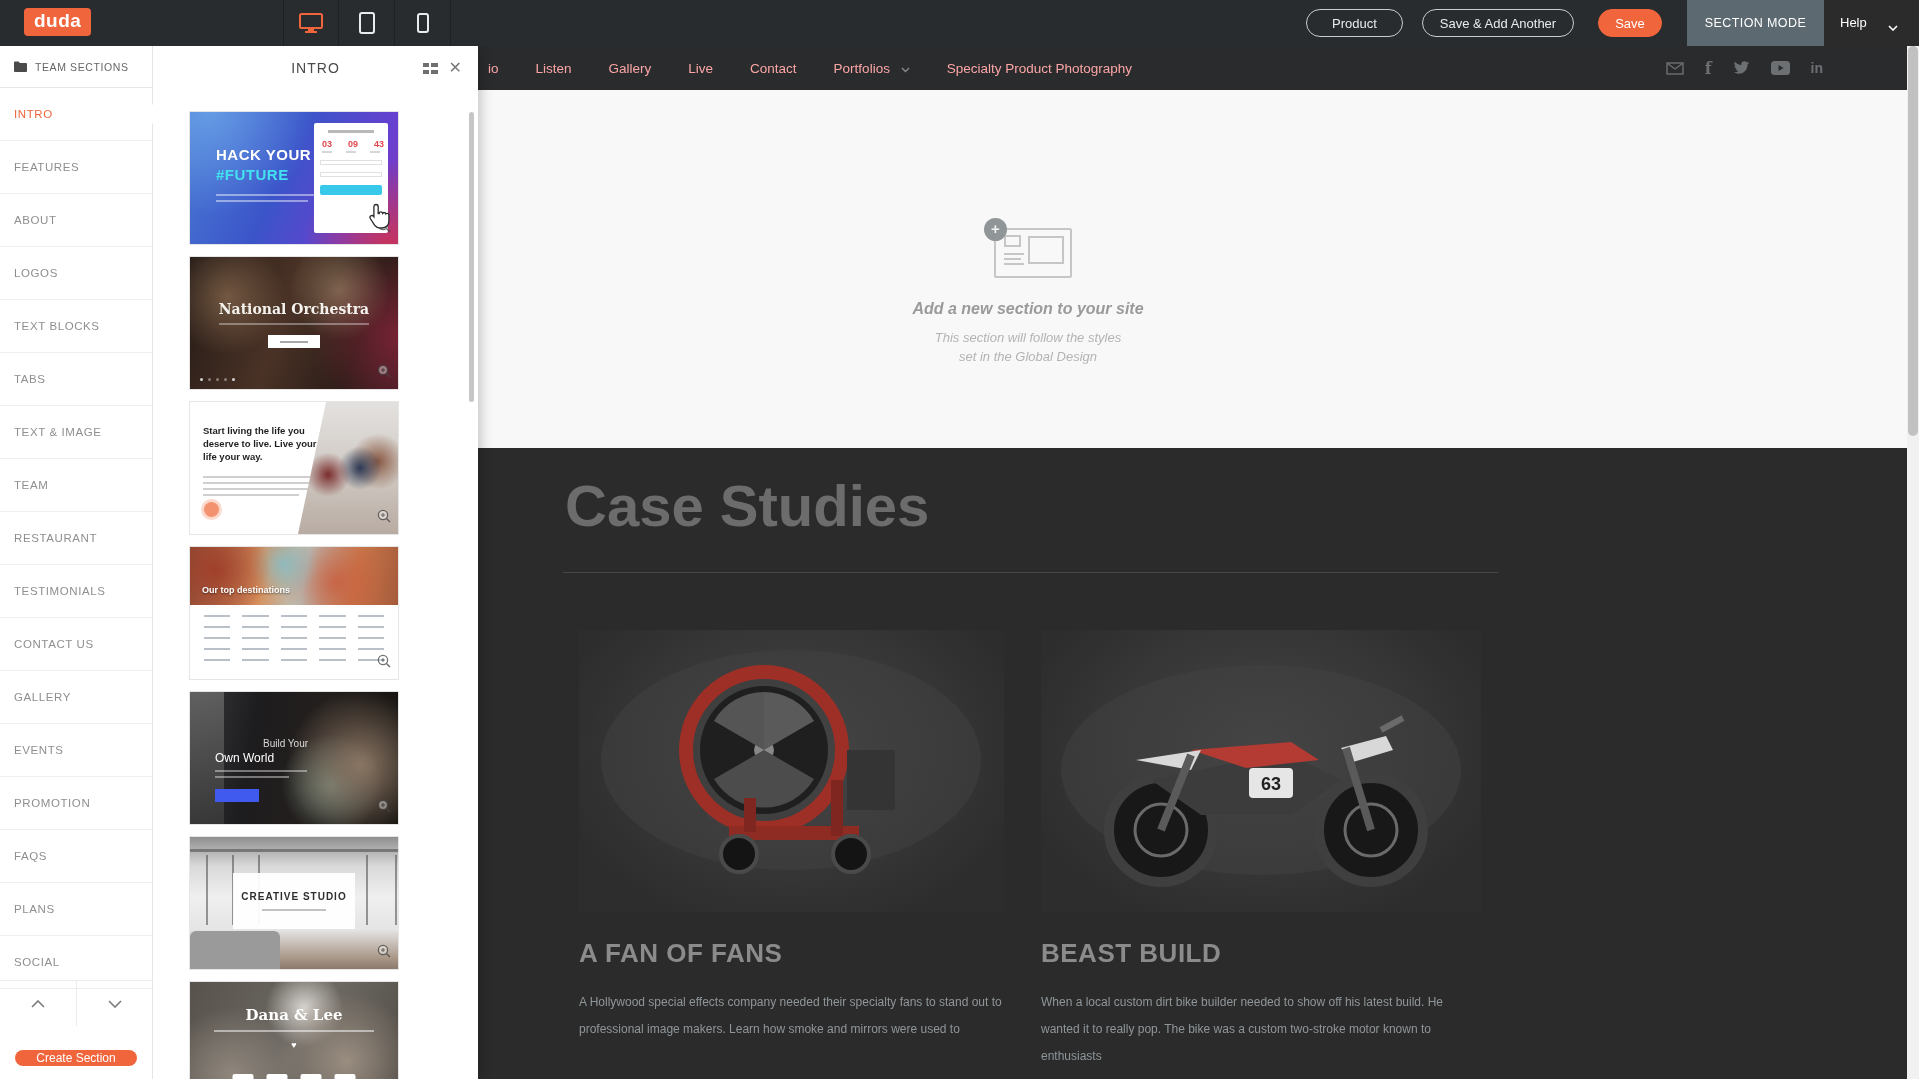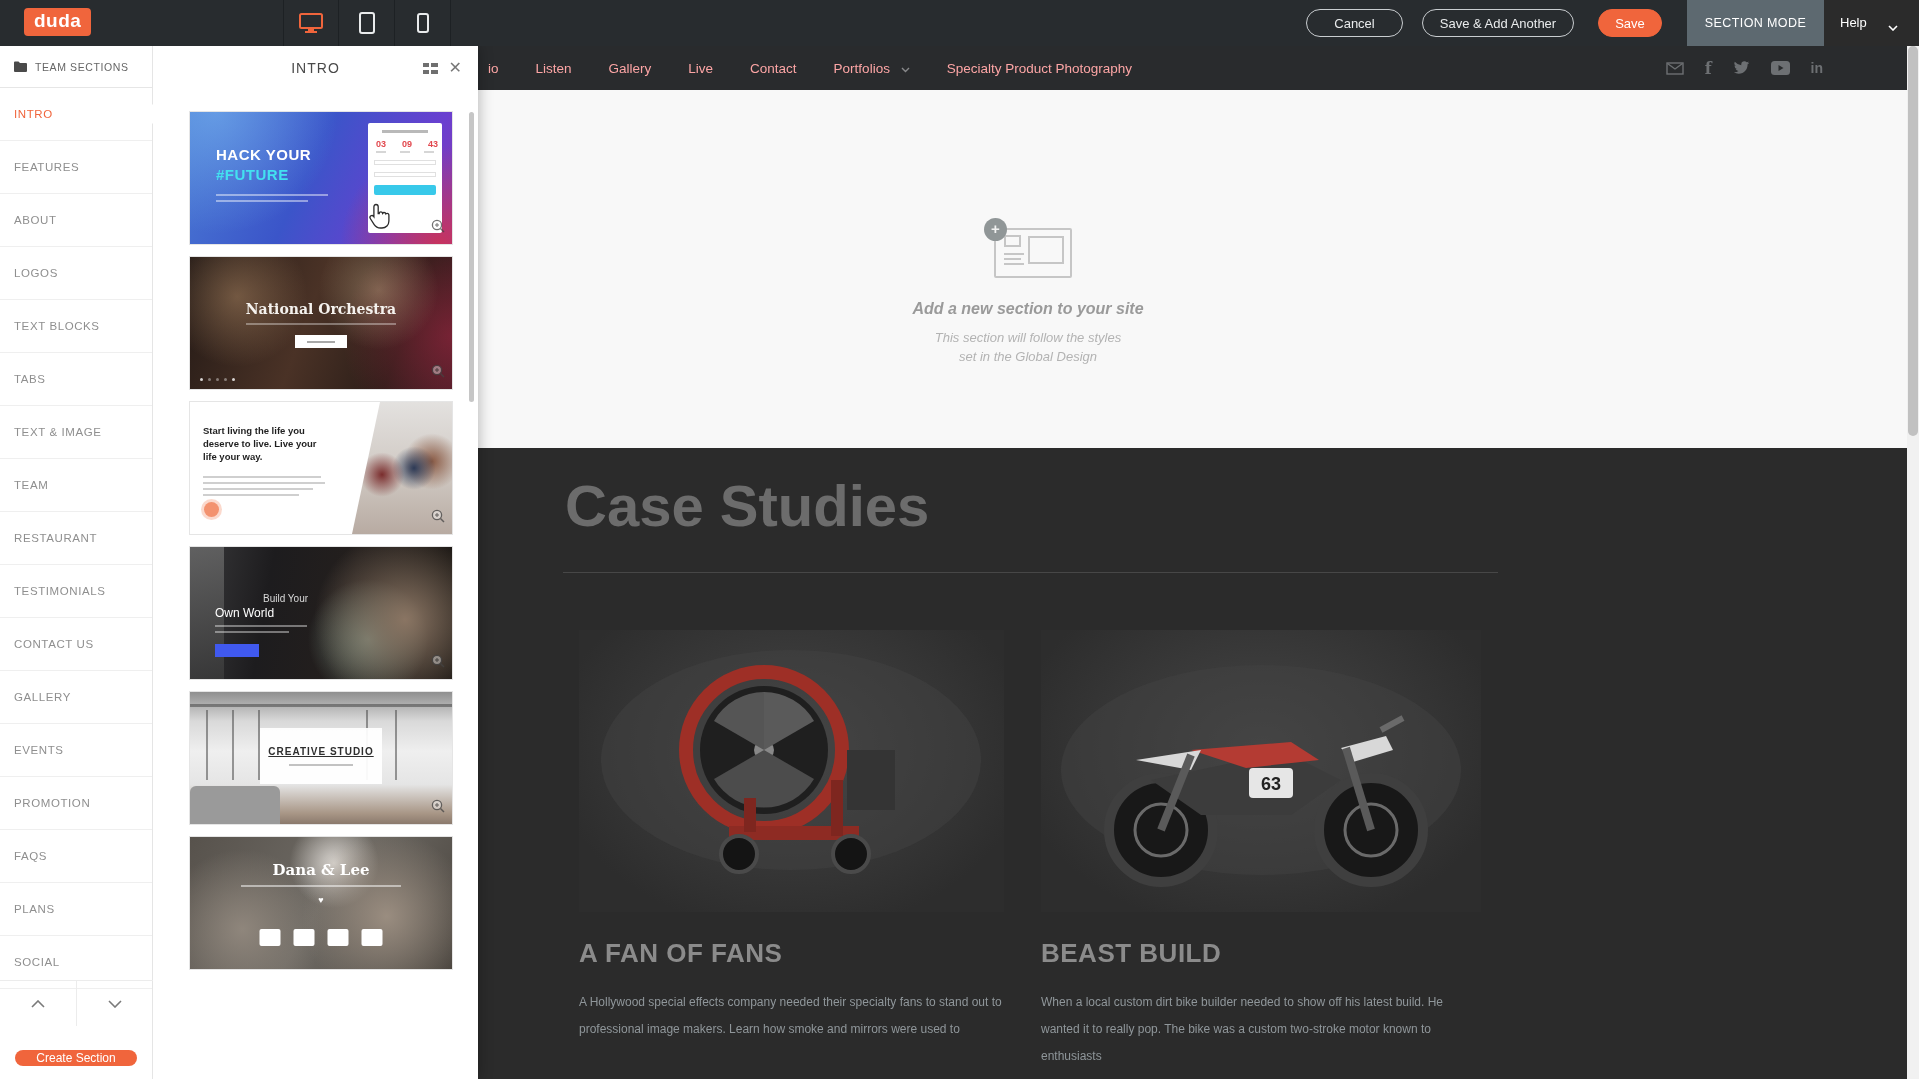--- a/index.html
+++ b/index.html
@@ -45,21 +45,21 @@
     font-family:"Liberation Sans",sans-serif;}
 
   
   .panel{position:absolute;left:153px;top:46px;width:325px;bottom:0;background:#fff;z-index:20;
     box-shadow:0 0 14px rgba(0,0,0,.3);}
   .panel-header{height:44px;position:relative;display:flex;align-items:center;justify-content:center;}
   .panel-title{font-size:14px;color:#4a4a4a;letter-spacing:1px;}
   .panel-grid-icon{position:absolute;right:40px;top:15px;cursor:pointer;}
   .panel-close{position:absolute;right:16px;top:12px;font-size:16px;color:#777;cursor:pointer;}
   .panel-body{position:absolute;top:50px;left:0;right:0;bottom:0;padding:16px 37px 0;overflow:hidden;}
-  .thumb{position:relative;width:262px;height:132px;margin-bottom:13px;cursor:pointer;
+  .thumb{position:relative;width:208px;height:132px;margin-bottom:13px;cursor:pointer;
     box-shadow:0 0 0 1px rgba(0,0,0,.10);overflow:hidden;background:#ddd;}
   .zoom-badge{position:absolute;right:6px;bottom:6px;opacity:.75;}
   .panel-scroll{position:absolute;right:4px;top:66px;width:5px;height:290px;background:#c6c6c6;
     border-radius:3px;cursor:pointer;}
 
   
   .t-hack{background:
     radial-gradient(circle at 95% 100%, rgba(210,50,80,.85) 0%, rgba(210,50,80,0) 35%),
     radial-gradient(circle at 10% 0%, rgba(120,180,240,.6) 0%, rgba(120,180,240,0) 45%),
     linear-gradient(115deg,#4a7bd4 0%,#3b55c9 45%,#6a3fd0 80%,#8a3aa8 100%);}
@@ -135,21 +135,21 @@
   
   .t-studio{background:
     linear-gradient(180deg,#8f8f8f 0%,#d9d9d9 22%,#efefef 45%,#e5e5e5 70%,#a89686 92%,#8b7a6d 100%);}
   .t-studio .win{position:absolute;top:18px;width:2px;height:70px;background:#4a4a4a;opacity:.55;}
   .t-studio .beam{position:absolute;left:0;right:0;top:12px;height:3px;background:#3c3c3c;opacity:.5;}
   .t-studio .sofa{position:absolute;left:0;bottom:0;width:90px;height:38px;border-radius:6px 6px 0 0;
     background:#9a9a9a;}
   .t-studio .card{position:absolute;left:50%;transform:translateX(-50%);top:36px;width:122px;height:56px;
     background:rgba(255,255,255,.94);display:flex;flex-direction:column;align-items:center;
     justify-content:center;gap:7px;}
-  .t-studio .card span{color:#2e2e2e;font-weight:600;font-size:10px;letter-spacing:1px;text-decoration:underline;}
+  .t-studio .card span{color:#2e2e2e;font-weight:600;font-size:10px;letter-spacing:1px;}
   .t-studio .card i{display:block;width:64px;height:2px;background:#c2c2c2;}
 
   
   .t-dana{background:
     radial-gradient(circle at 20% 70%, #8f867c 0%, rgba(143,134,124,0) 35%),
     radial-gradient(circle at 75% 60%, #9a8d80 0%, rgba(154,141,128,0) 40%),
     radial-gradient(circle at 55% 20%, #d8d4cf 0%, rgba(216,212,207,0) 25%),
     linear-gradient(120deg,#57524c 0%,#6e6a64 50%,#4a453f 100%);}
   .t-dana .title{position:absolute;left:0;right:0;top:24px;text-align:center;color:#fff;
     font-family:"DejaVu Serif",serif;font-weight:bold;font-size:15px;}
@@ -216,21 +216,21 @@
       <svg width="16" height="22" viewBox="0 0 16 22">
         <rect x="1" y="1" width="14" height="20" rx="2" fill="none" stroke="#e9ebec" stroke-width="2"></rect>
       </svg>
     </div>
     <div class="dev-btn">
       <svg width="12" height="20" viewBox="0 0 12 20">
         <rect x="1" y="1" width="10" height="18" rx="2" fill="none" stroke="#e9ebec" stroke-width="2"></rect>
       </svg>
     </div>
   </div>
-  <button class="tb-btn btn-cancel">Cancel</button>
+  <button class="tb-btn btn-cancel">Product</button>
   <button class="tb-btn btn-saveadd">Save &amp; Add Another</button>
   <button class="tb-btn btn-save">Save</button>
   <div class="mode-chip">SECTION MODE</div>
   <div class="help">Help</div>
   <div class="help-chev">
     <svg width="10" height="6" viewBox="0 0 10 6">
         <polyline points="1,1 5,5 9,1" fill="none" stroke="#fff" stroke-width="1.6"></polyline>
       </svg>
   </div>
 </div>
@@ -359,20 +359,39 @@
       <span class="zoom-badge">
         <svg width="15" height="15" viewBox="0 0 15 15">
             <circle cx="6" cy="6" r="4.6" fill="rgba(255,255,255,.55)" stroke="#444" stroke-width="1.3"></circle>
             <line x1="9.5" y1="9.5" x2="13" y2="13" stroke="#444" stroke-width="1.5"></line>
             <line x1="4" y1="6" x2="8" y2="6" stroke="#444" stroke-width="1"></line>
             <line x1="6" y1="4" x2="6" y2="8" stroke="#444" stroke-width="1"></line>
           </svg>
       </span>
     </div>
 
+    <div class="thumb t-dest">
+      <div class="photo"></div>
+      <div class="cap">Our top destinations</div>
+      <div class="tbl">
+        <div class="col"></div>
+          <div class="col"></div>
+          <div class="col"></div>
+          <div class="col"></div>
+          <div class="col"></div>
+      </div>
+      <span class="zoom-badge">
+        <svg width="15" height="15" viewBox="0 0 15 15">
+            <circle cx="6" cy="6" r="4.6" fill="rgba(255,255,255,.55)" stroke="#444" stroke-width="1.3"></circle>
+            <line x1="9.5" y1="9.5" x2="13" y2="13" stroke="#444" stroke-width="1.5"></line>
+            <line x1="4" y1="6" x2="8" y2="6" stroke="#444" stroke-width="1"></line>
+            <line x1="6" y1="4" x2="6" y2="8" stroke="#444" stroke-width="1"></line>
+          </svg>
+      </span>
+    </div>
 
     <div class="thumb t-world">
       <div class="pane"></div>
       <div class="h1">Build Your</div>
       <div class="h2">Own World</div>
       <div class="ln" style="top:78px;width:92px;"></div>
       <div class="ln" style="top:84px;width:74px;"></div>
       <div class="btn"></div>
       <span class="zoom-badge">
         <svg width="15" height="15" viewBox="0 0 15 15">

